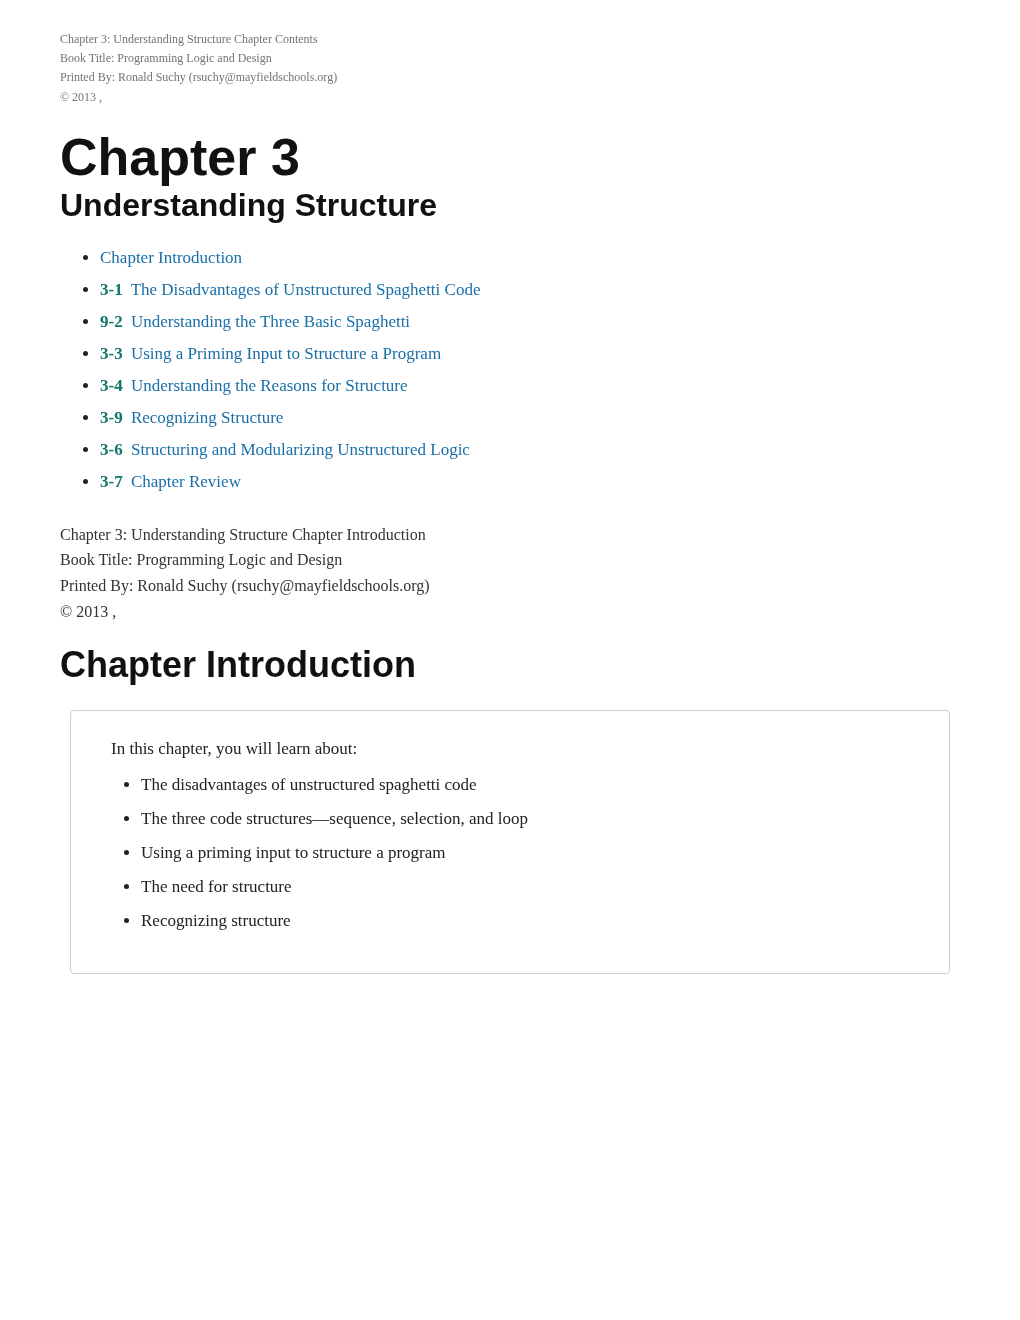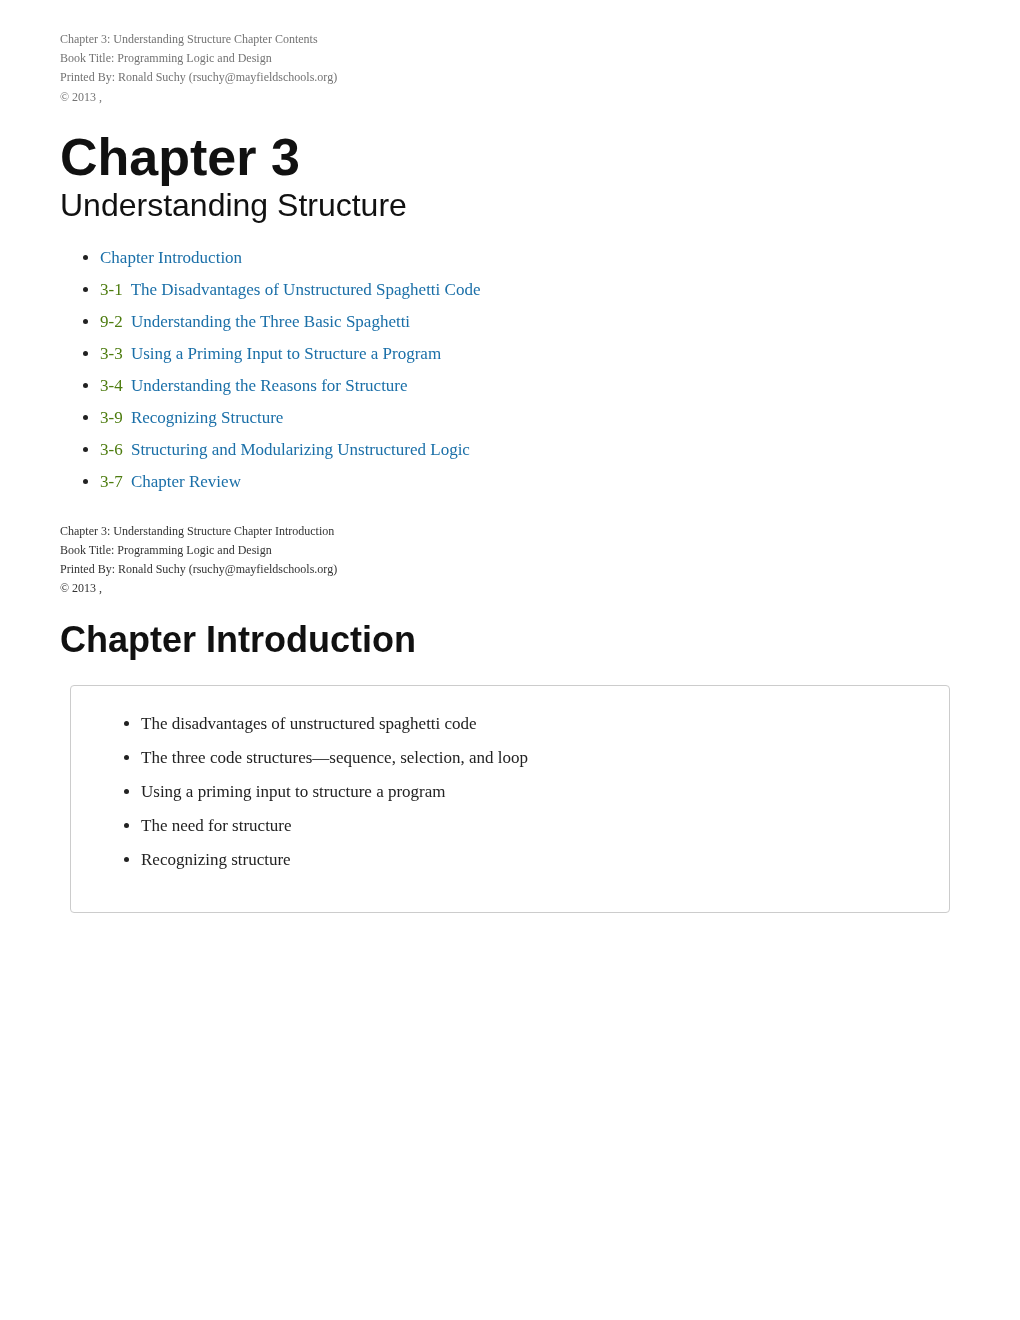--- a/index.html
+++ b/index.html
@@ -27,21 +27,21 @@
 
     .chapter-number {
       font-size: 52px;
       font-weight: 900;
       color: #111;
       font-family: Arial, Helvetica, sans-serif;
     }
 
     .chapter-title {
       font-size: 32px;
-      font-weight: 400;
+      font-weight: 700;
       color: #111;
       margin-bottom: 24px;
       font-family: Arial, Helvetica, sans-serif;
     }
 
     .toc-list {
       list-style: disc;
       padding-left: 40px;
       margin-bottom: 10px;
     }
@@ -60,27 +60,27 @@
     .toc-list .sub-list li {
       margin-bottom: 10px;
     }
 
     .toc-link {
       color: #1a6fa8;
       text-decoration: none;
     }
 
     .toc-num {
-      color: #4d7c0f;
-      font-weight: normal;
+      color: #0f766e;
+      font-weight: bold;
       margin-right: 4px;
     }
 
     .section-meta {
-      font-size: 12px;
+      font-size: 16px;
       color: #333;
       line-height: 1.6;
       margin-top: 30px;
       margin-bottom: 20px;
     }
 
     .section-heading {
       font-size: 36px;
       font-weight: 900;
       color: #111;
@@ -161,20 +161,21 @@
 <div class="section-meta">
   <div>Chapter 3: Understanding Structure Chapter Introduction</div>
   <div>Book Title: Programming Logic and Design</div>
   <div>Printed By: Ronald Suchy (rsuchy@mayfieldschools.org)</div>
   <div>© 2013 ,</div>
 </div>
 
 <div class="section-heading">Chapter Introduction</div>
 
 <div class="intro-box">
+  <p>In this chapter, you will learn about:</p>
   <ul>
     <li>The disadvantages of unstructured spaghetti code</li>
     <li>The three code structures—sequence, selection, and loop</li>
     <li>Using a priming input to structure a program</li>
     <li>The need for structure</li>
     <li>Recognizing structure</li>
   </ul>
 </div>
 
 </body></html>

